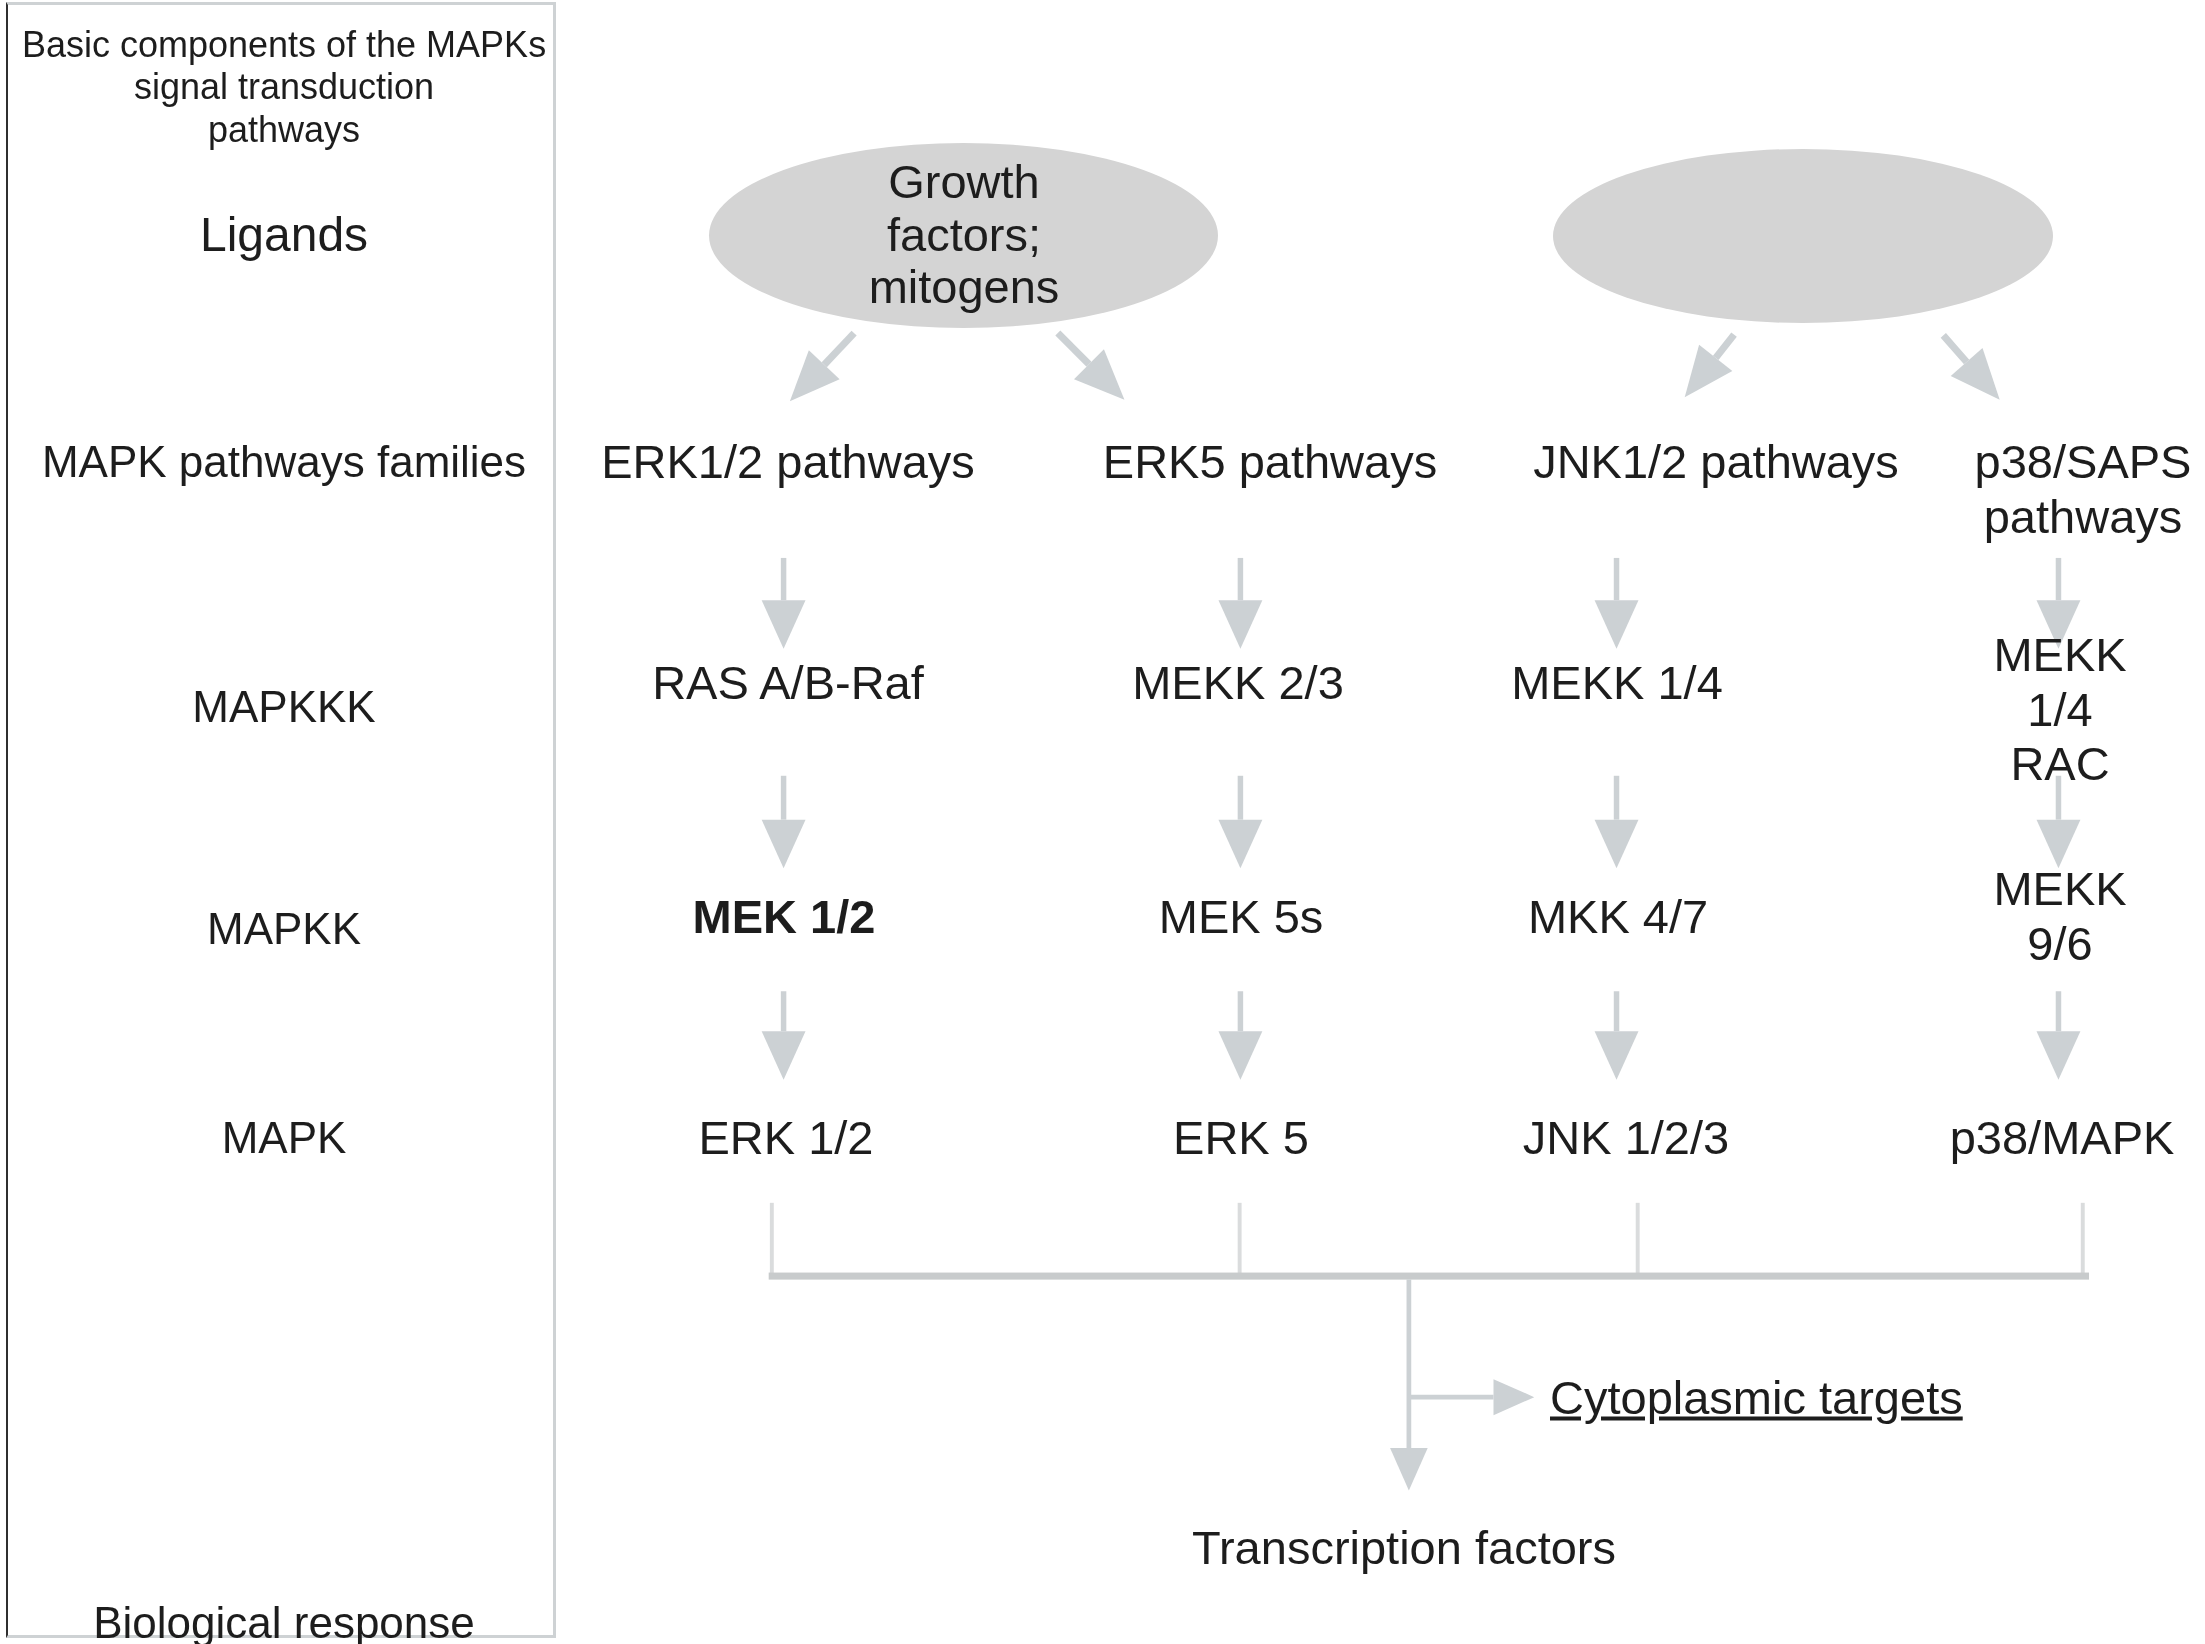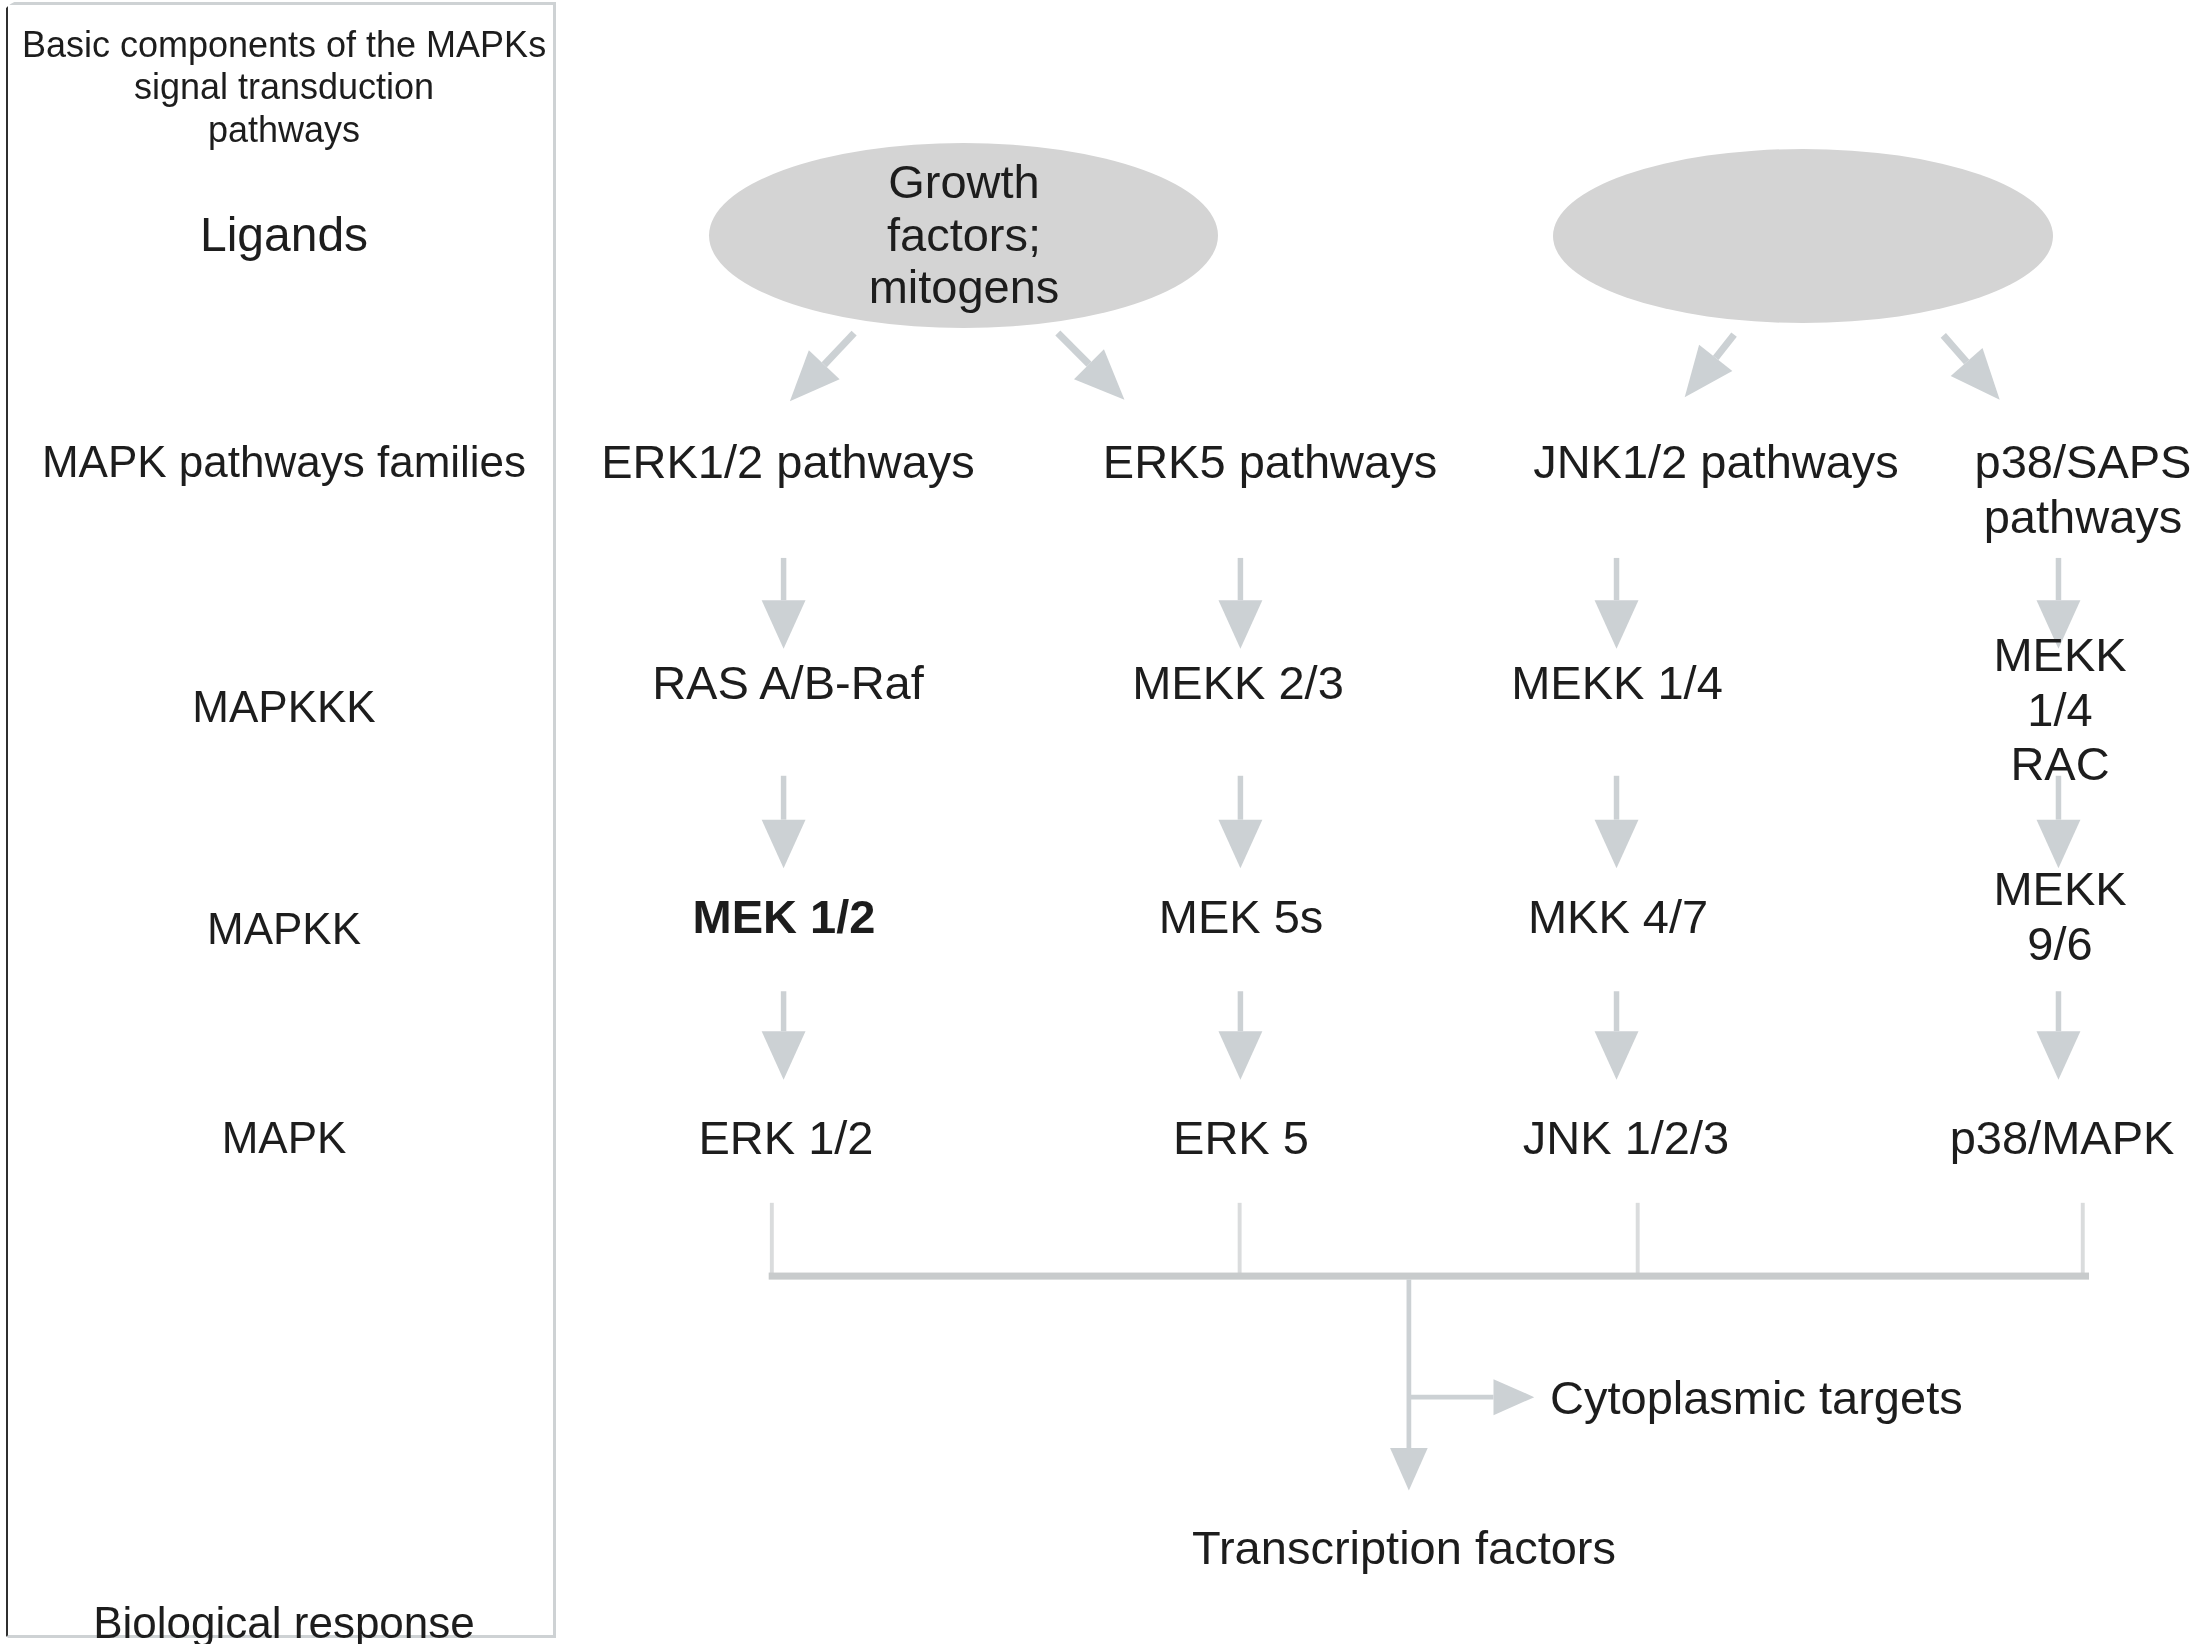--- a/index.html
+++ b/index.html
@@ -3,41 +3,40 @@
 <meta charset="utf-8">
 <style>
   html,body{margin:0;padding:0;background:#fff;}
   #canvas{
     position:relative;
     width:2205px;height:1644px;
     background:var(--bg,#fff);
     font-family:"Liberation Sans", sans-serif;
     color:var(--text,#1d1d1d);
     overflow:hidden;
-    border-radius:24px;
   }
   #overlay{position:absolute;left:0;top:0;width:2205px;height:1644px;}
   .arrowfill{fill:var(--arrow);}
   .thinline{stroke:var(--line);}
   .collector{fill:var(--collector);}
 
   .sidebar-box{
     position:absolute;left:6.3px;top:2.4px;width:550px;height:1636px;
     border:3.9px solid var(--boxborder);
     border-left:2.4px solid var(--boxborderleft);
     background:#fff;
     box-sizing:border-box;
   }
   .ctr{
     position:absolute;transform:translate(-50%,-50%);
     text-align:center;white-space:pre-line;line-height:1.16;
   }
   .lft{
     position:absolute;transform:translate(0,-50%);
-    text-align:left;white-space:nowrap;
+    text-align:left;white-space:nowrap;text-decoration:underline;
   }
   .f60{font-size:47px;}
   .f56{font-size:44px;}
   .f54{font-size:48px;}
   .f52{font-size:41px;line-height:1.12;}
   .f46{font-size:36px;line-height:1.18;}
   .e1t{line-height:1.12;}
   .ellipse{
     position:absolute;border-radius:50%;
     background:var(--ellipse);

